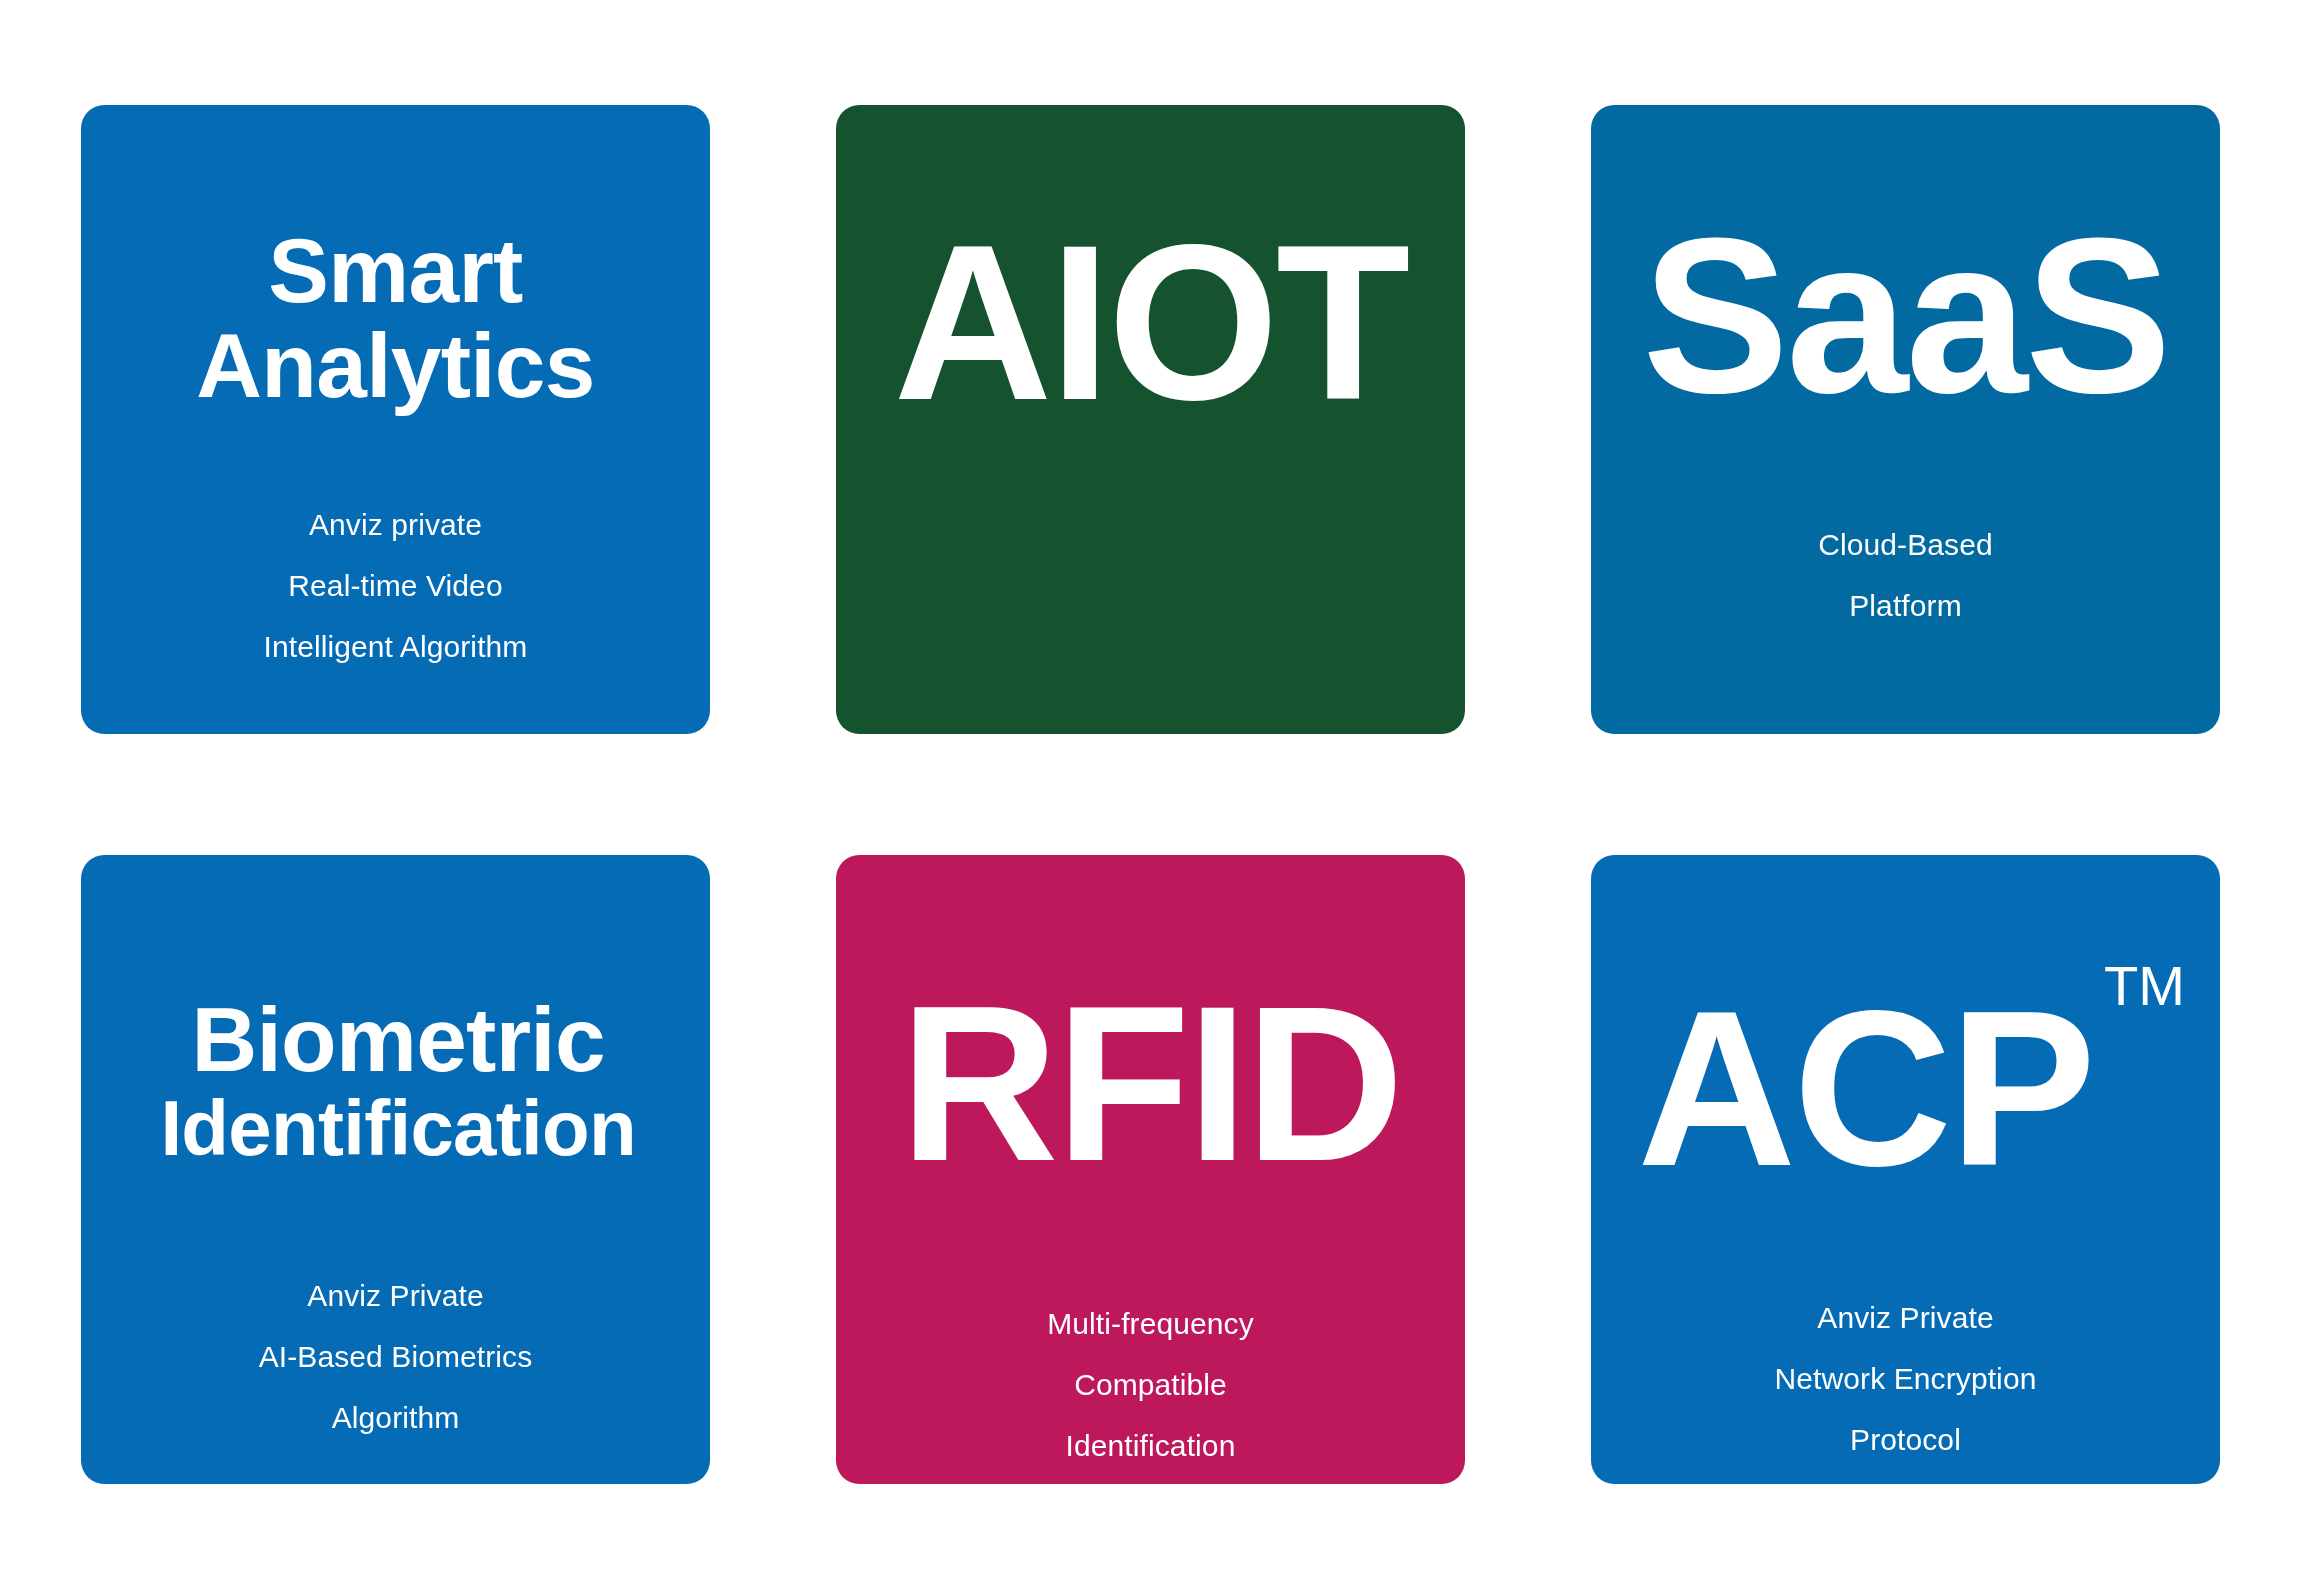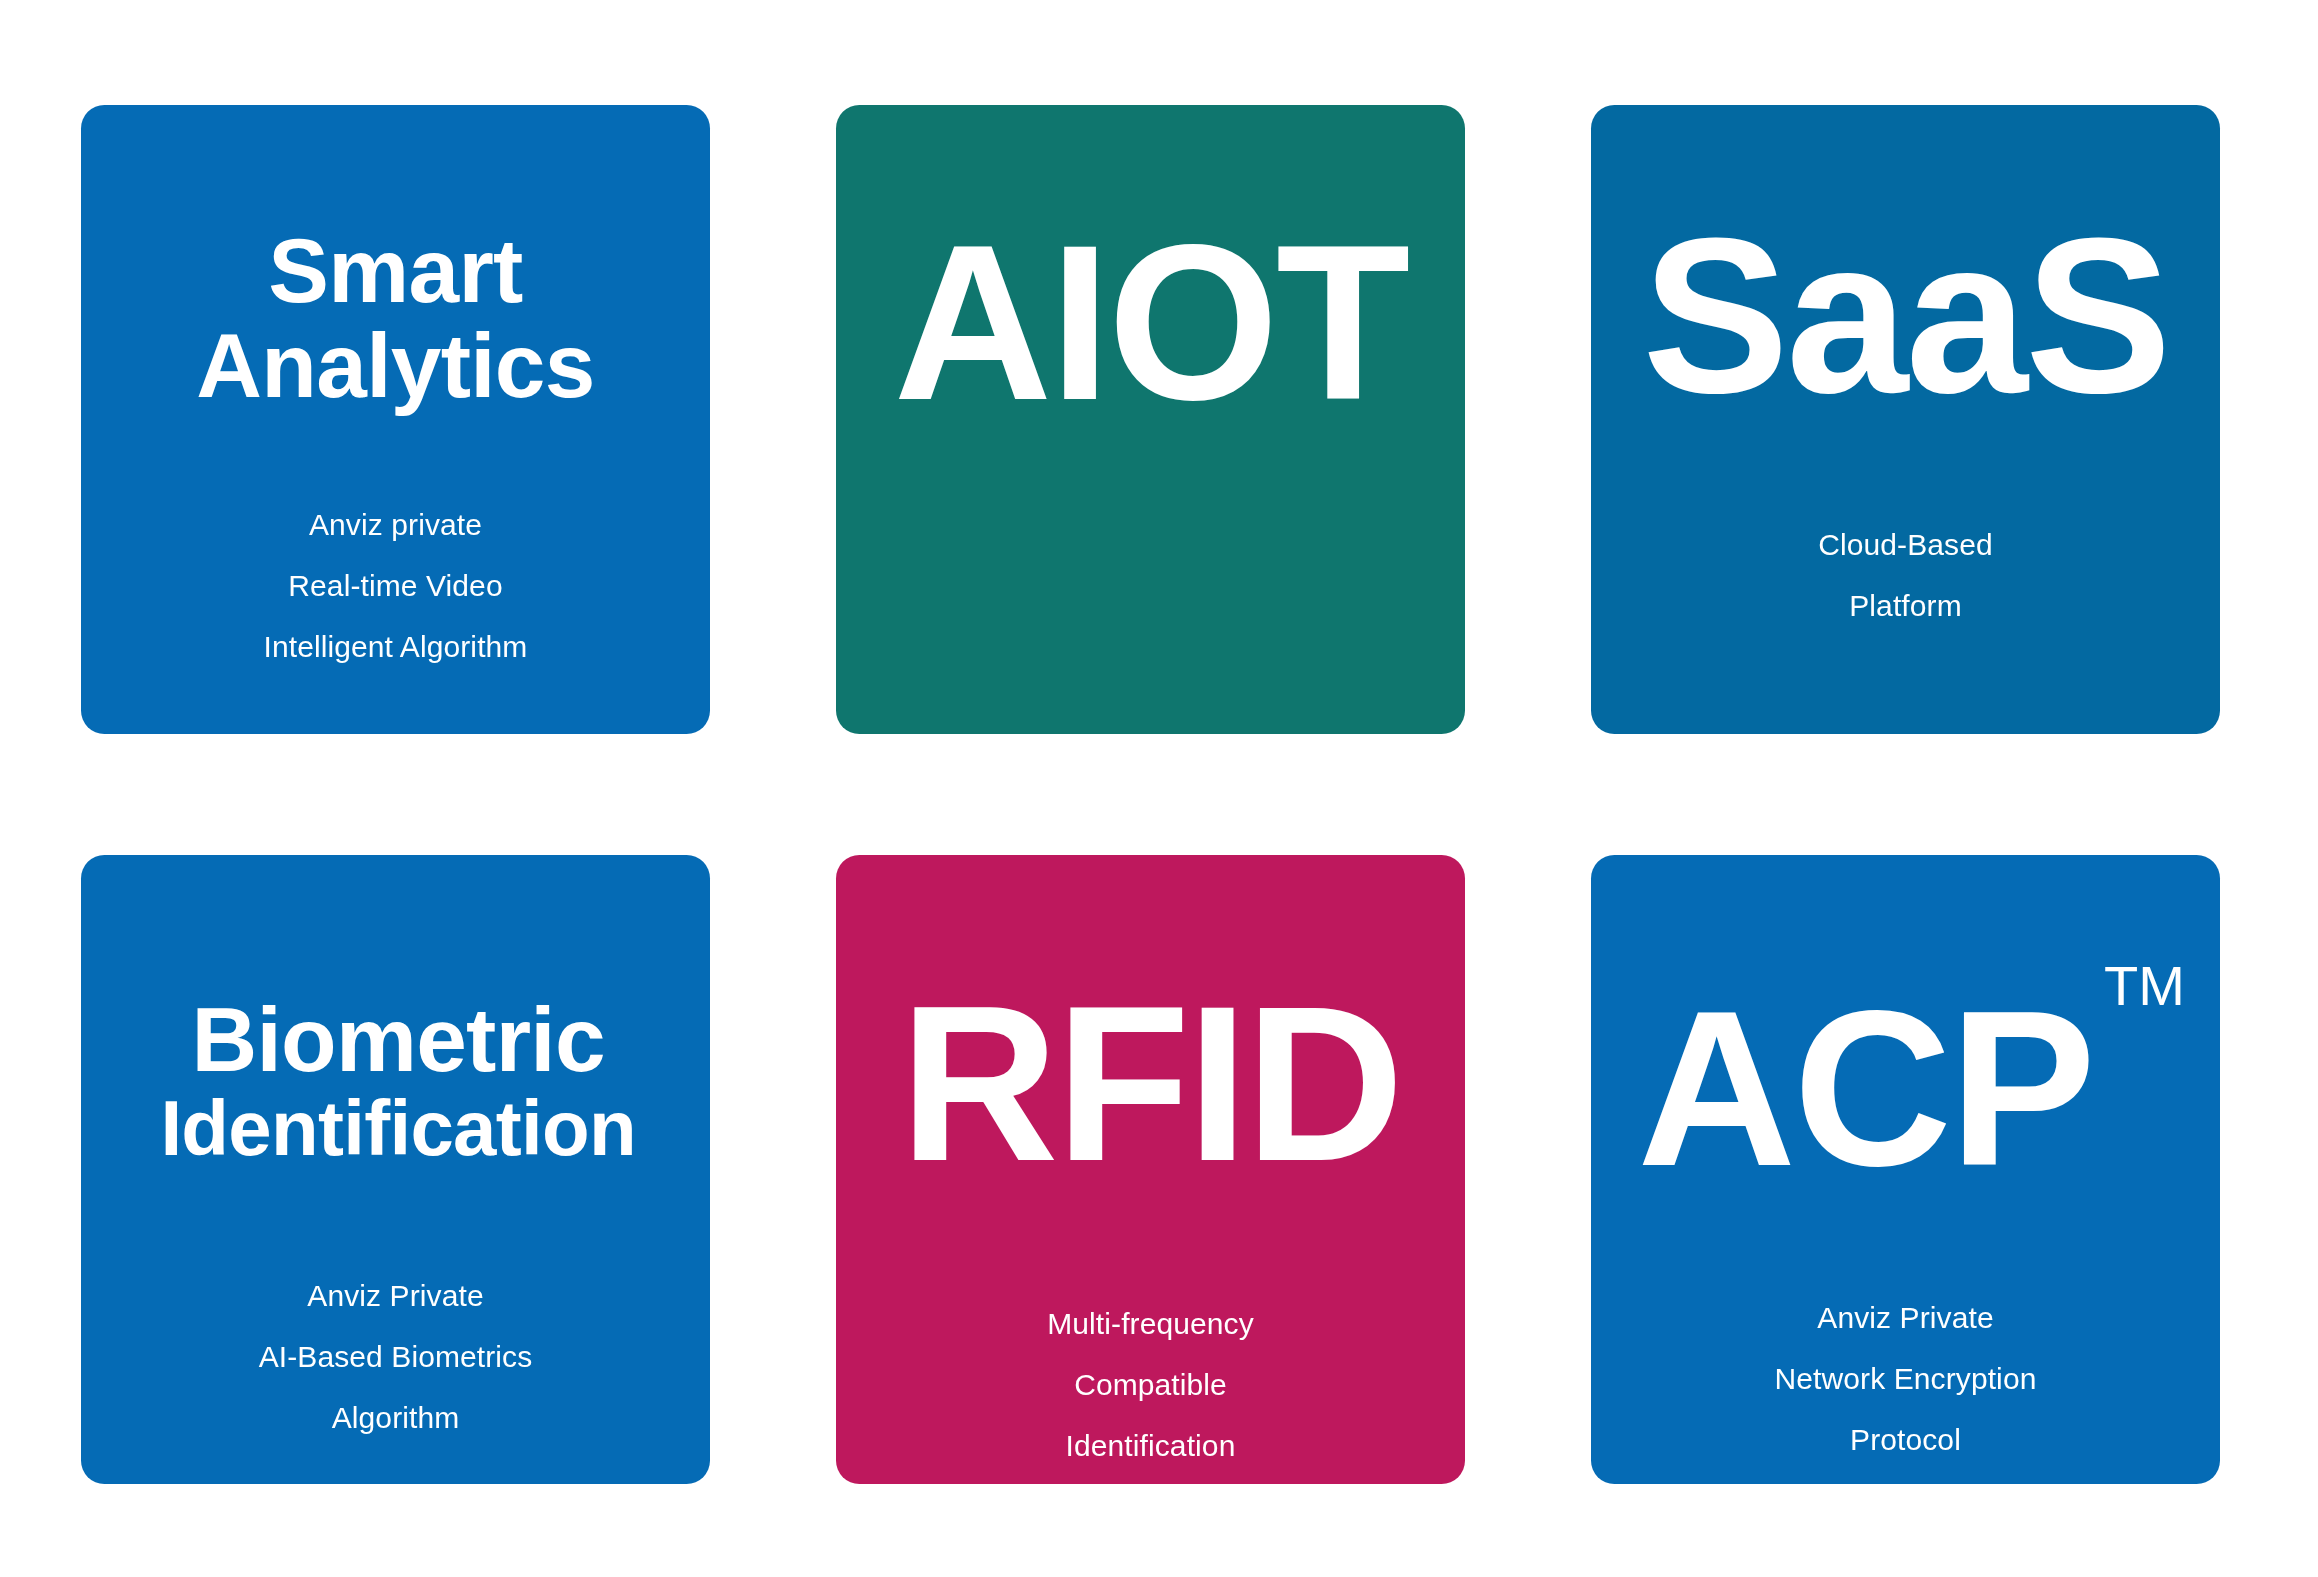--- a/index.html
+++ b/index.html
@@ -135,21 +135,21 @@
   <div class="card col-1 row-1 c1" style="background: rgb(5, 107, 181); color: rgb(255, 255, 255);">
     <div class="title title-stacked">
       <span class="line-1">Smart</span>
       <span class="line-2">Analytics</span>
     </div>
     <div class="subtitle">Anviz private
 Real-time Video
 Intelligent Algorithm</div>
   </div>
 
-  <div class="card col-2 row-1 c2" style="background: #0f766e; color: rgb(255, 255, 255); align-items: center;">
+  <div class="card col-2 row-1 c2" style="background: #14532d; color: rgb(255, 255, 255); align-items: center;">
     <div class="title">
       <span class="title-acronym">AIOT</span>
     </div>
   </div>
 
   <div class="card col-3 row-1 c3" style="background: #0369a1; color: rgb(255, 255, 255);">
     <div class="title">
       <span class="title-acronym">SaaS</span>
     </div>
     <div class="subtitle">Cloud-Based

